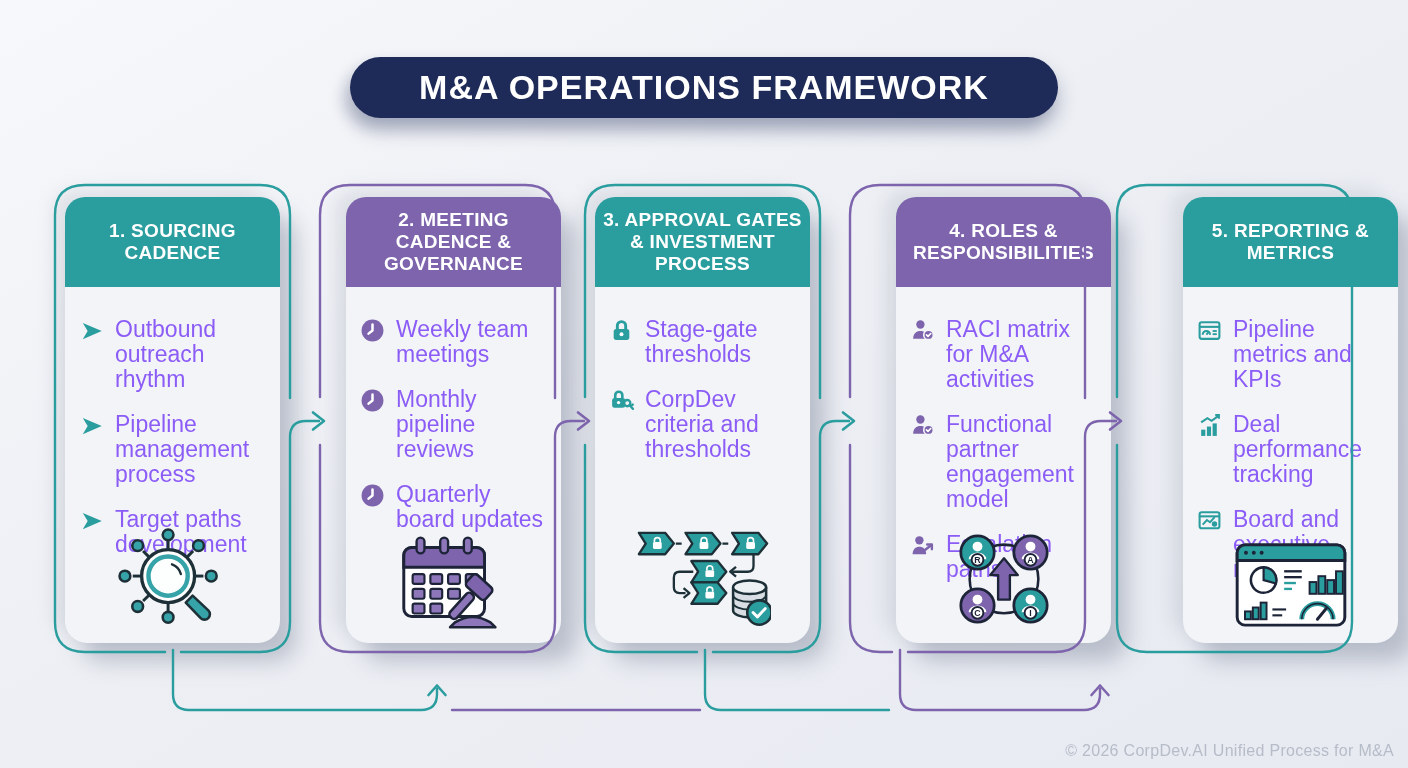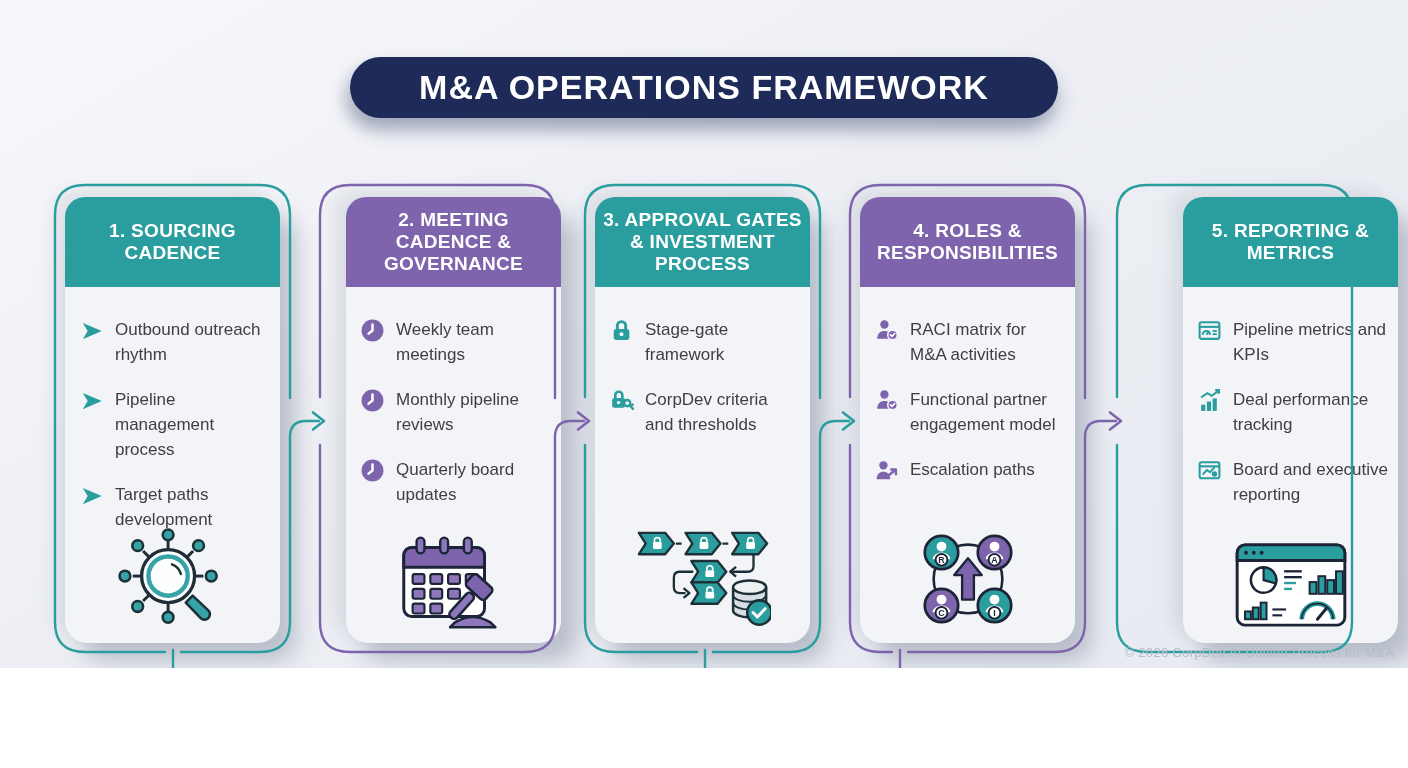--- a/index.html
+++ b/index.html
@@ -1,39 +1,39 @@
 <!DOCTYPE html>
 <html><head>
 <meta charset="utf-8">
 <style>
   html,body{margin:0;padding:0;}
   body{font-family:"Liberation Sans",sans-serif;}
-  .canvas{position:relative;width:1408px;height:668px;overflow:hidden;
+  .canvas{position:relative;width:1408px;height:768px;overflow:hidden;
     background:linear-gradient(150deg,#f7f8fb 0%,#edeff4 45%,#e7eaf1 100%);}
   
   .title-pill{position:absolute;left:350px;top:57px;width:708px;height:61px;
     background:#1e2a57;border-radius:31px;display:flex;align-items:center;justify-content:center;
     box-shadow:0 12px 20px rgba(30,42,86,.28), -6px 10px 14px rgba(30,42,86,.15);}
   .title-pill span{color:#ffffff;font-size:34px;font-weight:bold;letter-spacing:1px;white-space:nowrap;}
   
   .card{position:absolute;top:197px;width:215px;height:446px;background:#f3f4f8;border-radius:22px;
     box-shadow:16px 18px 22px rgba(116,126,148,.42), -12px -8px 16px rgba(150,158,175,.22);}
   .card-header{height:90px;border-radius:20px 20px 0 0;display:flex;align-items:center;justify-content:center;
     padding:2px 8px;box-sizing:border-box;text-align:center;}
   .card-header span{color:#ffffff;font-size:19px;font-weight:bold;line-height:1.15;letter-spacing:.3px;}
   .theme-teal .card-header{background:#2a9d9e;}
   .theme-purple .card-header{background:#7d64ad;}
   .card-items{padding:30px 10px 0 14px;}
   .item{display:flex;align-items:flex-start;margin-bottom:20px;}
   .item .ic{flex:0 0 27px;width:27px;margin-right:9px;margin-top:1px;}
-  .item .txt{font-size:17px;line-height:25px;color:#404040;}
+  .item .txt{font-size:23px;line-height:25px;color:#8b5cf6;}
   .illus{position:absolute;bottom:8px;left:50%;transform:translateX(-50%);}
   
   #overlay{position:absolute;left:0;top:0;width:1408px;height:768px;pointer-events:none;}
-  .footer-note{position:absolute;right:14px;bottom:8px;font-size:13px;color:#b6bcc8;letter-spacing:.3px;}
+  .footer-note{position:absolute;right:14px;bottom:8px;font-size:16px;color:#b6bcc8;letter-spacing:.3px;}
 </style>
 </head>
 <body>
 
 <div class="canvas">
 
   <div class="title-pill">
     <span>M&amp;A OPERATIONS FRAMEWORK</span>
   </div>
 
@@ -149,21 +149,21 @@
     <div class="card-header">
       <span>3. APPROVAL GATES &amp; INVESTMENT PROCESS</span>
     </div>
     <div class="card-items">
       <div class="item">
         <span class="ic"><svg width="25" height="25" viewBox="0 0 24 24">
               <path d="M8 11 V7.5 a4 4 0 0 1 8 0 V11" stroke="#2a9d9e" stroke-width="2.8" fill="none"></path>
               <rect x="4.5" y="10.5" width="15" height="10.5" rx="2.5" fill="#2a9d9e"></rect>
               <circle cx="12" cy="15.5" r="1.9" fill="#ffffff"></circle>
             </svg></span>
-        <span class="txt">Stage-gate framework</span>
+        <span class="txt">Stage-gate thresholds</span>
       </div>
       <div class="item">
         <span class="ic"><svg width="25" height="25" viewBox="0 0 24 24">
               <path d="M6 9.5 V7 a3.4 3.4 0 0 1 6.8 0 V9.5" stroke="#2a9d9e" stroke-width="2.5" fill="none"></path>
               <rect x="3" y="9.5" width="12.5" height="9.5" rx="2.2" fill="#2a9d9e"></rect>
               <circle cx="9.2" cy="14" r="1.6" fill="#ffffff"></circle>
               <circle cx="17.5" cy="14.5" r="3" stroke="#2a9d9e" stroke-width="2.2" fill="none"></circle>
               <path d="M19.6 16.6 L23 20 M21 17.5 l1.8 -1.6" stroke="#2a9d9e" stroke-width="2.2" fill="none" stroke-linecap="round"></path>
             </svg></span>
         <span class="txt">CorpDev criteria and thresholds</span>
@@ -192,21 +192,21 @@
           <path d="M101 62 v24 a17 7 0 0 0 34 0 v-24" fill="#d9dee4" stroke="#1d3038" stroke-width="2.6"></path>
           <ellipse cx="118" cy="62" rx="17" ry="7" fill="#eef1f4" stroke="#1d3038" stroke-width="2.6"></ellipse>
           <path d="M101 70 a17 7 0 0 0 34 0 M101 78 a17 7 0 0 0 34 0" fill="none" stroke="#1d3038" stroke-width="2"></path>
         </g>
         <circle cx="128" cy="88" r="12.5" fill="#2a9d9e" stroke="#1d3038" stroke-width="2.6"></circle>
         <path d="M121.5 88 l4.5 4.5 l8 -8.5" stroke="#ffffff" stroke-width="3" fill="none" stroke-linecap="round" stroke-linejoin="round"></path>
       </svg>
     </div>
   </div>
 
-  <div class="card theme-purple" style="left:860px">
+  <div class="card theme-purple" style="left:896px">
     <div class="card-header">
       <span>4. ROLES &amp; RESPONSIBILITIES</span>
     </div>
     <div class="card-items">
       <div class="item">
         <span class="ic"><svg width="25" height="25" viewBox="0 0 24 24">
               <circle cx="10" cy="6.2" r="4" fill="#7d64ad"></circle>
               <path d="M3 20 c0 -5.2 3.2 -7.6 7 -7.6 s7 2.4 7 7.6 z" fill="#7d64ad"></path>
               <circle cx="17.8" cy="16.2" r="4.6" fill="#7d64ad" stroke="#f3f4f8" stroke-width="1.6"></circle>
               <path d="M15.8 16.2 l1.5 1.5 l2.6 -2.8" stroke="#ffffff" stroke-width="1.6" fill="none" stroke-linecap="round" stroke-linejoin="round"></path>

